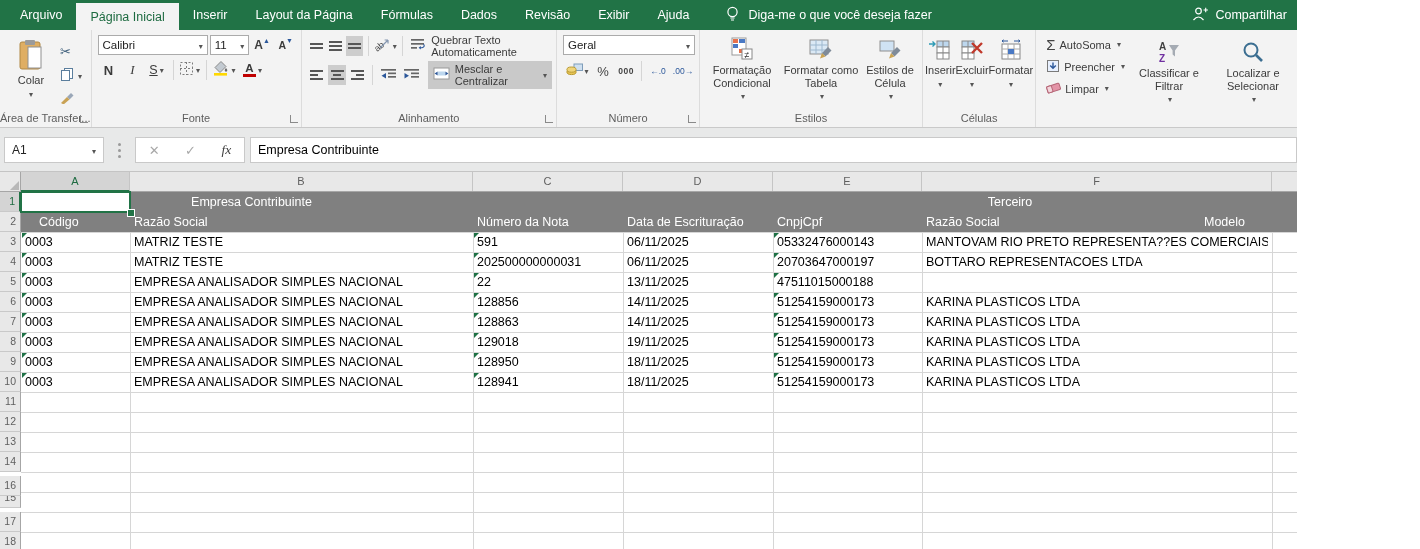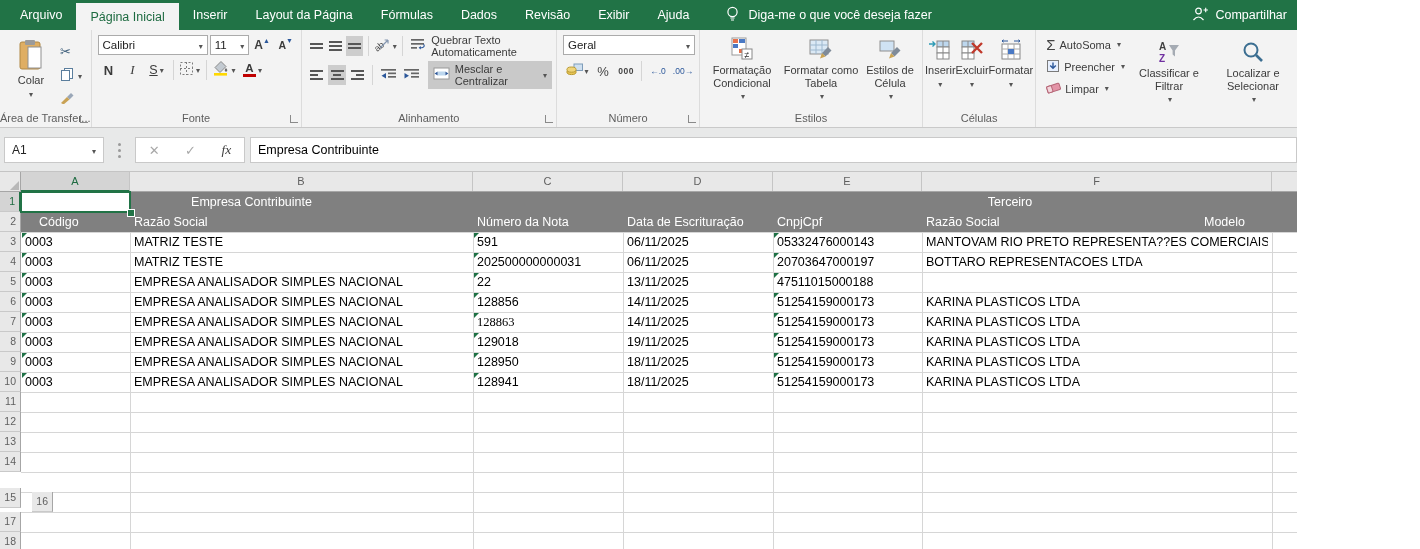--- a/index.html
+++ b/index.html
@@ -529,21 +529,21 @@
       <div class="dcell" style="left: 477px; top: 120px; width: 142px;">128856</div>
       <div class="dcell" style="left: 627px; top: 120px; width: 142px;">14/11/2025</div>
       <div class="dcell" style="left: 777px; top: 120px; width: 141px;">51254159000173</div>
       <div class="dcell" style="left: 926px; top: 120px; width: 342px;">KARINA PLASTICOS LTDA</div>
       <div class="dcell" style="left: 1276px; top: 120px; width: 90px; text-align: right;">57</div>
       <div class="tri" style="left: 22px; top: 121px;"></div>
       <div class="tri" style="left: 474px; top: 121px;"></div>
       <div class="tri" style="left: 774px; top: 121px;"></div>
       <div class="dcell" style="left: 25px; top: 140px; width: 101px;">0003</div>
       <div class="dcell" style="left: 134px; top: 140px; width: 335px;">EMPRESA ANALISADOR SIMPLES NACIONAL</div>
-      <div class="dcell" style="left: 477px; top: 140px; width: 142px; font-family: Liberation Serif, serif;">128863</div>
+      <div class="dcell" style="left: 477px; top: 140px; width: 142px;">128863</div>
       <div class="dcell" style="left: 627px; top: 140px; width: 142px;">14/11/2025</div>
       <div class="dcell" style="left: 777px; top: 140px; width: 141px;">51254159000173</div>
       <div class="dcell" style="left: 926px; top: 140px; width: 342px;">KARINA PLASTICOS LTDA</div>
       <div class="dcell" style="left: 1276px; top: 140px; width: 90px; text-align: right;">57</div>
       <div class="tri" style="left: 22px; top: 141px;"></div>
       <div class="tri" style="left: 474px; top: 141px;"></div>
       <div class="tri" style="left: 774px; top: 141px;"></div>
       <div class="dcell" style="left: 25px; top: 160px; width: 101px;">0003</div>
       <div class="dcell" style="left: 134px; top: 160px; width: 335px;">EMPRESA ANALISADOR SIMPLES NACIONAL</div>
       <div class="dcell" style="left: 477px; top: 160px; width: 142px;">129018</div>
@@ -593,19 +593,19 @@
       <div class="rowhdr" style="top: 120px;">6</div>
       <div class="rowhdr" style="top: 140px;">7</div>
       <div class="rowhdr" style="top: 160px;">8</div>
       <div class="rowhdr" style="top: 180px;">9</div>
       <div class="rowhdr" style="top: 200px;">10</div>
       <div class="rowhdr" style="top: 220px;">11</div>
       <div class="rowhdr" style="top: 240px; text-align: right;">12</div>
       <div class="rowhdr" style="top: 260px;">13</div>
       <div class="rowhdr" style="top: 280px;">14</div>
       <div class="rowhdr" style="top: 316px;">15</div>
-      <div class="rowhdr" style="top: 320px; margin-left: 32px;">16</div>
+      <div class="rowhdr" style="top: 304px;">16</div>
       <div class="rowhdr" style="top: 340px;">17</div>
       <div class="rowhdr" style="top: 360px;">18</div>
       <div class="corner"></div>
     </div>
 
 </div>
 
 </body></html>

